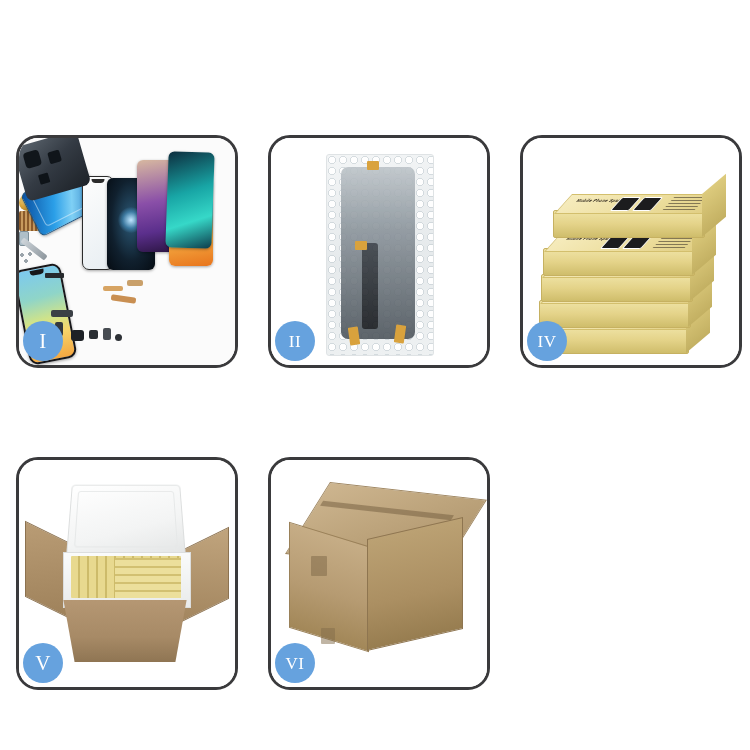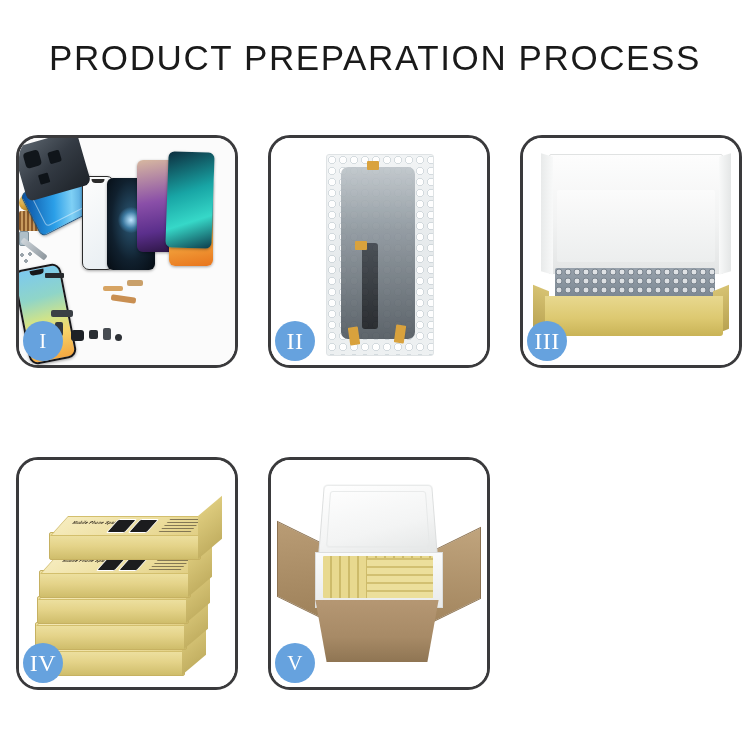--- a/index.html
+++ b/index.html
@@ -83,21 +83,21 @@
     color: #ffffff;
     display: flex;
     align-items: center;
     justify-content: center;
     font-family: "Liberation Serif", serif;
     font-size: 21px;
     letter-spacing: 0.5px;
     z-index: 9;
     line-height: 1;
   }
-  .badge.wide { font-size: 24px; }
+  .badge.wide { font-size: 17px; }
 
   
   .p1 { background: #fbfbfb; }
   .phone {
     position: absolute;
     border-radius: 7px;
     box-shadow: 0 1px 3px rgba(0,0,0,.35);
   }
   .ph-teal {
     left: 148px; top: 14px; width: 46px; height: 96px;
@@ -417,21 +417,20 @@
   }
   .c6-tab2 {
     position:absolute; left: 50px; top: 168px; width: 14px; height: 16px;
     background: rgba(130,107,74,.5); border-radius:1px;
   }
 </style>
 </head>
 <body>
 
 <div class="header">
-  <h1 class="page-title">PRODUCT PREPARATION PROCESS</h1>
 </div>
 
 <div class="grid">
 
   <div class="panel">
     <div class="panel-inner p1">
       <div class="phone ph-blue-flat"></div>
       <div class="phone ph-white-screen"></div>
       <div class="phone ph-black"></div>
       <div class="phone ph-purple"></div>
@@ -464,31 +463,20 @@
         <div class="inner-screen"></div>
         <div class="tape-a"></div>
         <div class="tape-b"></div>
         <div class="tape-c"></div>
         <div class="tape-d"></div>
       </div>
     </div>
     <div class="badge wide">II</div>
   </div>
 
-  <div class="panel">
-    <div class="panel-inner p3">
-      <div class="box3-lid"></div>
-      <div class="box3-foam"></div>
-      <div class="box3-bubblefill"></div>
-      <div class="box3-left"></div>
-      <div class="box3-right"></div>
-      <div class="box3-front"></div>
-    </div>
-    <div class="badge wide">III</div>
-  </div>
 
   <div class="panel">
     <div class="panel-inner p4">
       <div class="stack">
 
         <div class="sbox" style="left:8px; top:172px;">
           <div class="top-face"></div>
           <div class="side-face"></div>
         </div>
         <div class="sbox" style="left:10px; top:146px;">
@@ -529,14 +517,25 @@
       <div class="flapR"></div>
       <div class="foam-lid"></div>
       <div class="foam-body"></div>
       <div class="yellow-fill"></div>
       <div class="yellow-fill2"></div>
       <div class="carton-front"></div>
     </div>
     <div class="badge">V</div>
   </div>
 
+  <div class="panel">
+    <div class="panel-inner p6">
+      <div class="c6-top"></div>
+      <div class="c6-seam"></div>
+      <div class="c6-left"></div>
+      <div class="c6-right"></div>
+      <div class="c6-tab1"></div>
+      <div class="c6-tab2"></div>
+    </div>
+    <div class="badge wide">VI</div>
+  </div>
 
 </div>
 
 </body></html>

